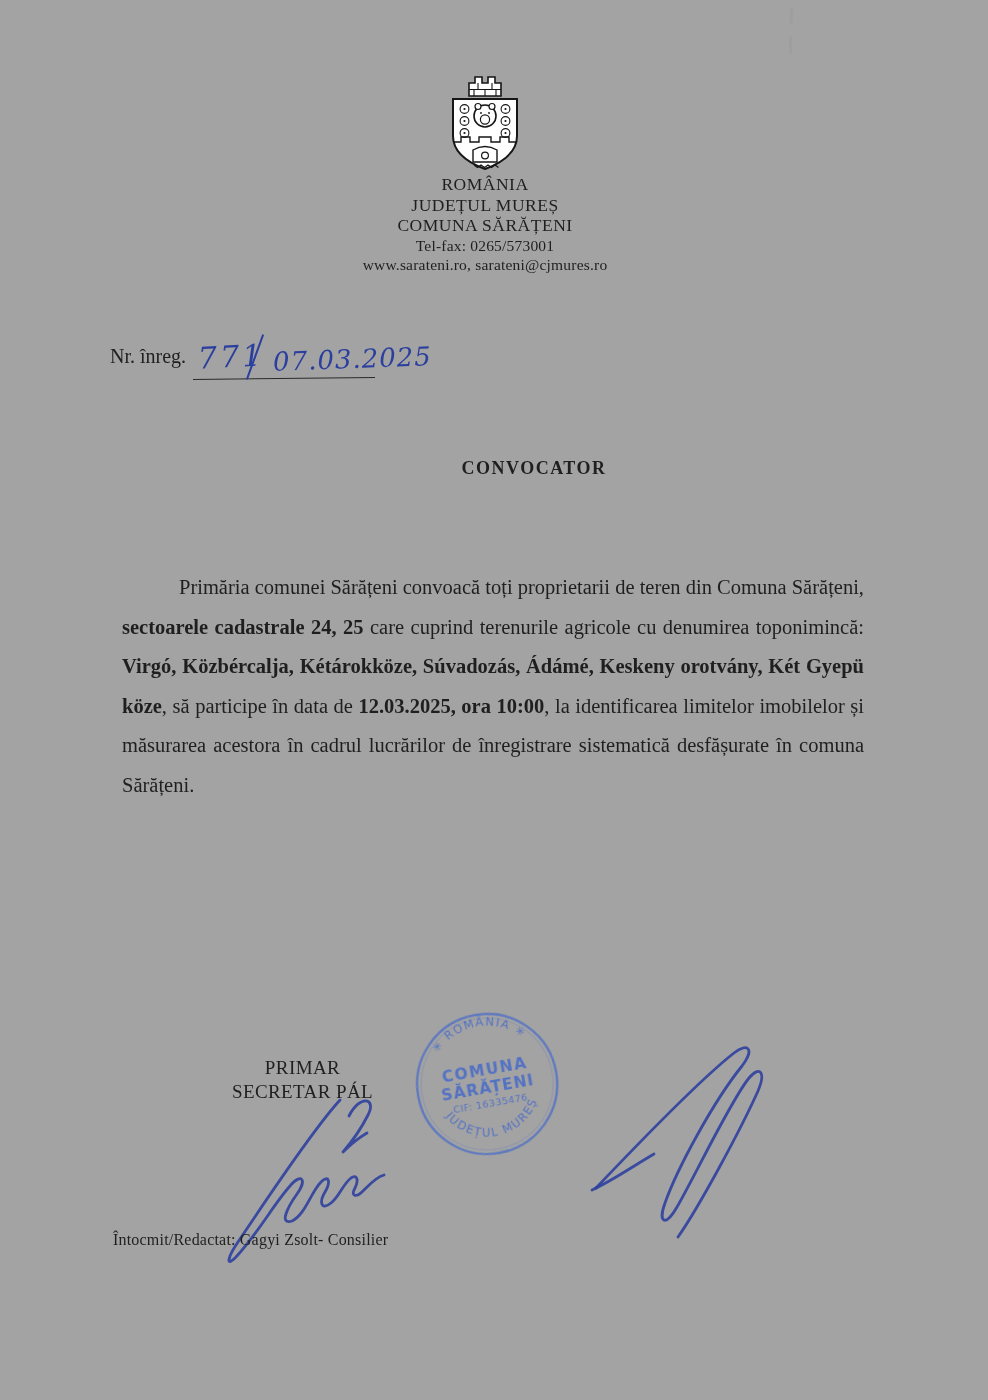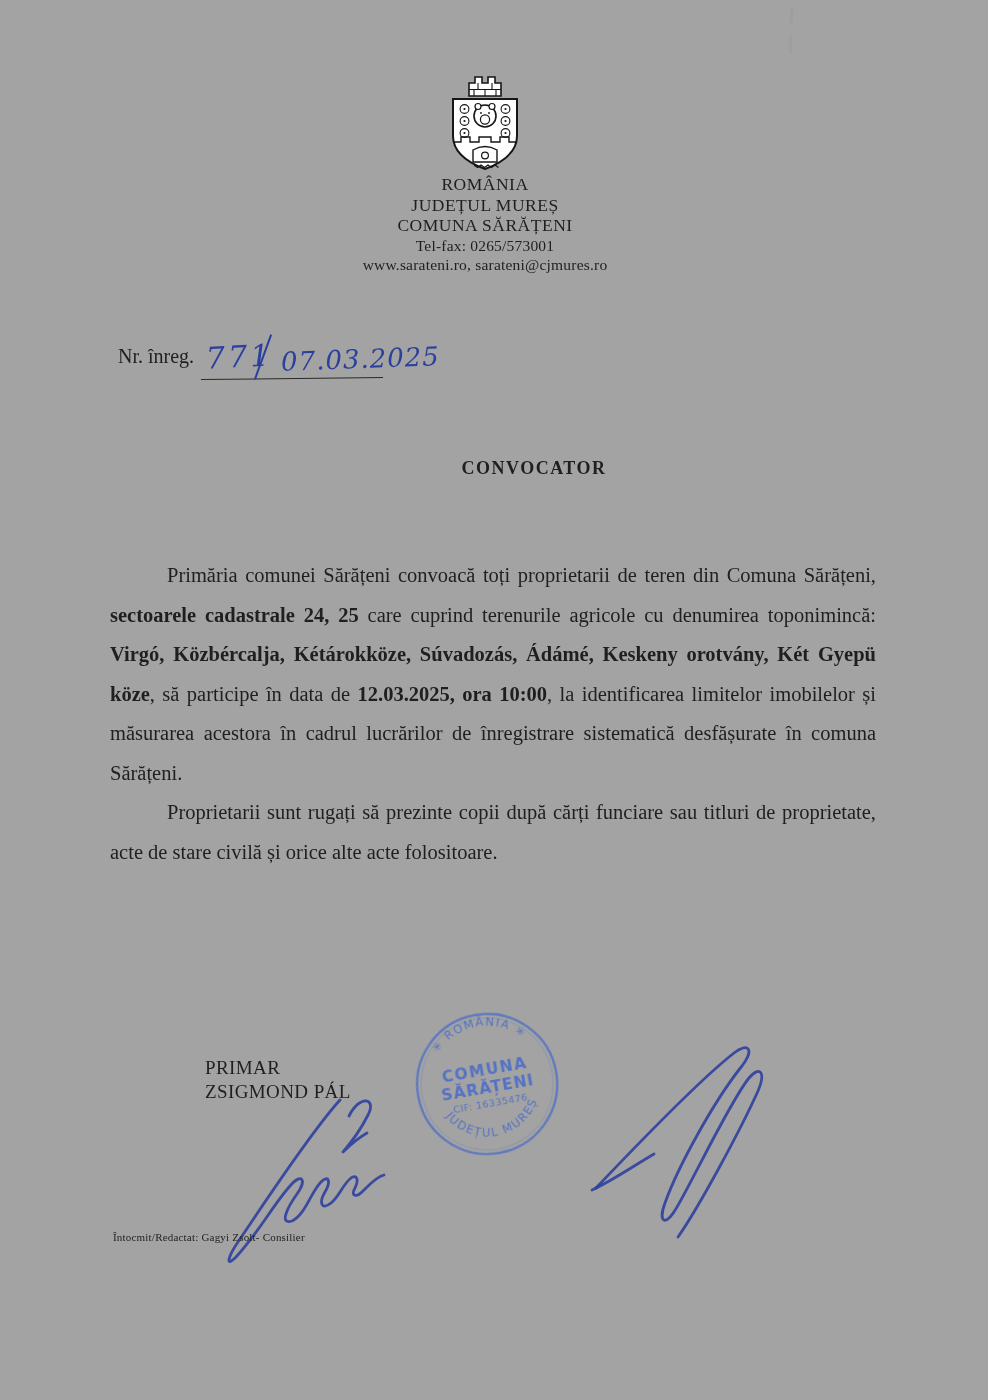--- a/index.html
+++ b/index.html
@@ -23,56 +23,56 @@
   .artifact.a2{left:789px;top:36px;width:3px;height:18px;}
 
   
   .letterhead{position:absolute;top:74px;left:-9px;width:100%;text-align:center;line-height:1;}
   .coa{display:block;margin:0 auto 4px auto;}
   .lh-line{margin:0;letter-spacing:.5px;}
   .lh-country,.lh-county,.lh-commune{font-size:17.5px;margin-top:3px;}
   .lh-telfax,.lh-web{font-size:15.5px;margin-top:3.5px;letter-spacing:.2px;}
 
   
-  .reg{position:absolute;left:110px;top:345px;font-size:20px;margin-left:8px;}
+  .reg{position:absolute;left:110px;top:345px;font-size:20px;}
   .reg-label{display:inline-block;}
   .reg-underline{position:absolute;left:83px;top:33px;width:182px;height:0;border-bottom:1.6px solid #2a2a2a;transform:rotate(-.6deg);}
   .hand{color:var(--ink);font-style:italic;font-family:"DejaVu Serif",serif;}
   .hand-number{position:absolute;left:88px;top:-6px;font-size:30px;letter-spacing:3px;transform:rotate(-3deg);}
   .hand-slash{position:absolute;left:144px;top:-12px;width:2.4px;height:48px;background:var(--ink);transform:rotate(20deg);border-radius:2px;}
   .hand-date{position:absolute;left:163px;top:-1px;font-size:26px;letter-spacing:1px;transform:rotate(-2deg);white-space:nowrap;}
 
   
   .title{position:absolute;top:458px;left:0;width:100%;text-align:center;
          font-size:18px;font-weight:bold;letter-spacing:1.5px;padding-left:40px;}
 
   
   .docbody{position:absolute;left:110px;top:556px;width:766px;
            font-size:20.5px;line-height:39.5px;text-align:justify;}
-  .docbody p{margin:0;text-indent:57px;}
+  .docbody p{margin:12px;text-indent:57px;}
   .docbody .b{font-weight:bold;}
 
   
-  .sig{position:absolute;font-size:19px;line-height:24px;letter-spacing:.4px;}
+  .sig{position:absolute;text-align:center;font-size:19px;line-height:24px;letter-spacing:.4px;}
   .sig-left{left:205px;top:1056px;width:195px;}
   .sig-right{left:568px;top:1054px;width:215px;}
 
   
   .stamp{position:absolute;left:412px;top:1004px;width:150px;height:158px;
          transform:rotate(-10deg);opacity:.88;filter:blur(.3px);}
   .stamp text{font-family:"DejaVu Sans","Liberation Sans",sans-serif;fill:var(--stamp);}
 
   
   .ink-svg{position:absolute;overflow:visible;}
   .ink-svg path{fill:none;stroke:var(--ink);stroke-width:2.8;stroke-linecap:round;stroke-linejoin:round;opacity:.88;}
   .sig-ink-left{left:202px;top:1092px;}
   .sig-ink-right{left:580px;top:1038px;}
 
   
-  .footer{position:absolute;left:113px;top:1231px;font-size:11px;letter-spacing:.2px;}
+  .footer{position:absolute;left:113px;top:1231px;font-size:16px;letter-spacing:.2px;}
 </style>
 </head>
 <body>
 
 <div class="page">
 
   <div class="artifact a1"></div>
   <div class="artifact a2"></div>
 
   <div class="letterhead">
@@ -125,26 +125,25 @@
     <span class="reg-underline"></span>
     <span class="hand hand-number">771</span>
     <span class="hand-slash"></span>
     <span class="hand hand-date">07.03.2025</span>
   </div>
 
   <div class="title">CONVOCATOR</div>
 
   <div class="docbody">
       <p><span>Primăria comunei Sărățeni convoacă toți proprietarii de teren din Comuna Sărățeni, </span><span class="b">sectoarele cadastrale 24, 25</span><span> care cuprind terenurile agricole cu denumirea toponimincă: </span><span class="b">Virgó, Közbércalja, Kétárokköze, Súvadozás, Ádámé, Keskeny orotvány, Két Gyepü köze</span><span>, să participe în data de </span><span class="b">12.03.2025, ora 10:00</span><span>, la identificarea limitelor imobilelor și măsurarea acestora în cadrul lucrărilor de înregistrare sistematică desfășurate în comuna Sărățeni.</span></p>
-      <p><span>Proprietarii sunt rugați să prezinte copii după cărți funciare sau titluri de proprietate, acte de stare civilă și orice alte acte folositoare.</span></p>
     </div>
 
   <div class="sig sig-left">
     <div>PRIMAR</div>
-    <div>ZSIGMOND PÁL</div>
+    <div>SECRETAR PÁL</div>
   </div>
 
   <svg class="stamp" viewBox="0 0 150 158">
     <circle cx="75" cy="80" r="70" fill="none" stroke="var(--stamp)" stroke-width="2.4" opacity=".85"></circle>
     <circle cx="75" cy="80" r="66" fill="none" stroke="var(--stamp)" stroke-width="1" opacity=".3"></circle>
     <defs>
       <path id="arcTop" d="M 22,56 A 58,58 0 0 1 128,56" fill="none"></path>
       <path id="arcBottom" d="M 28,104 A 53,53 0 0 0 122,104" fill="none"></path>
     </defs>
     <text font-size="11.5" letter-spacing="1.5">

